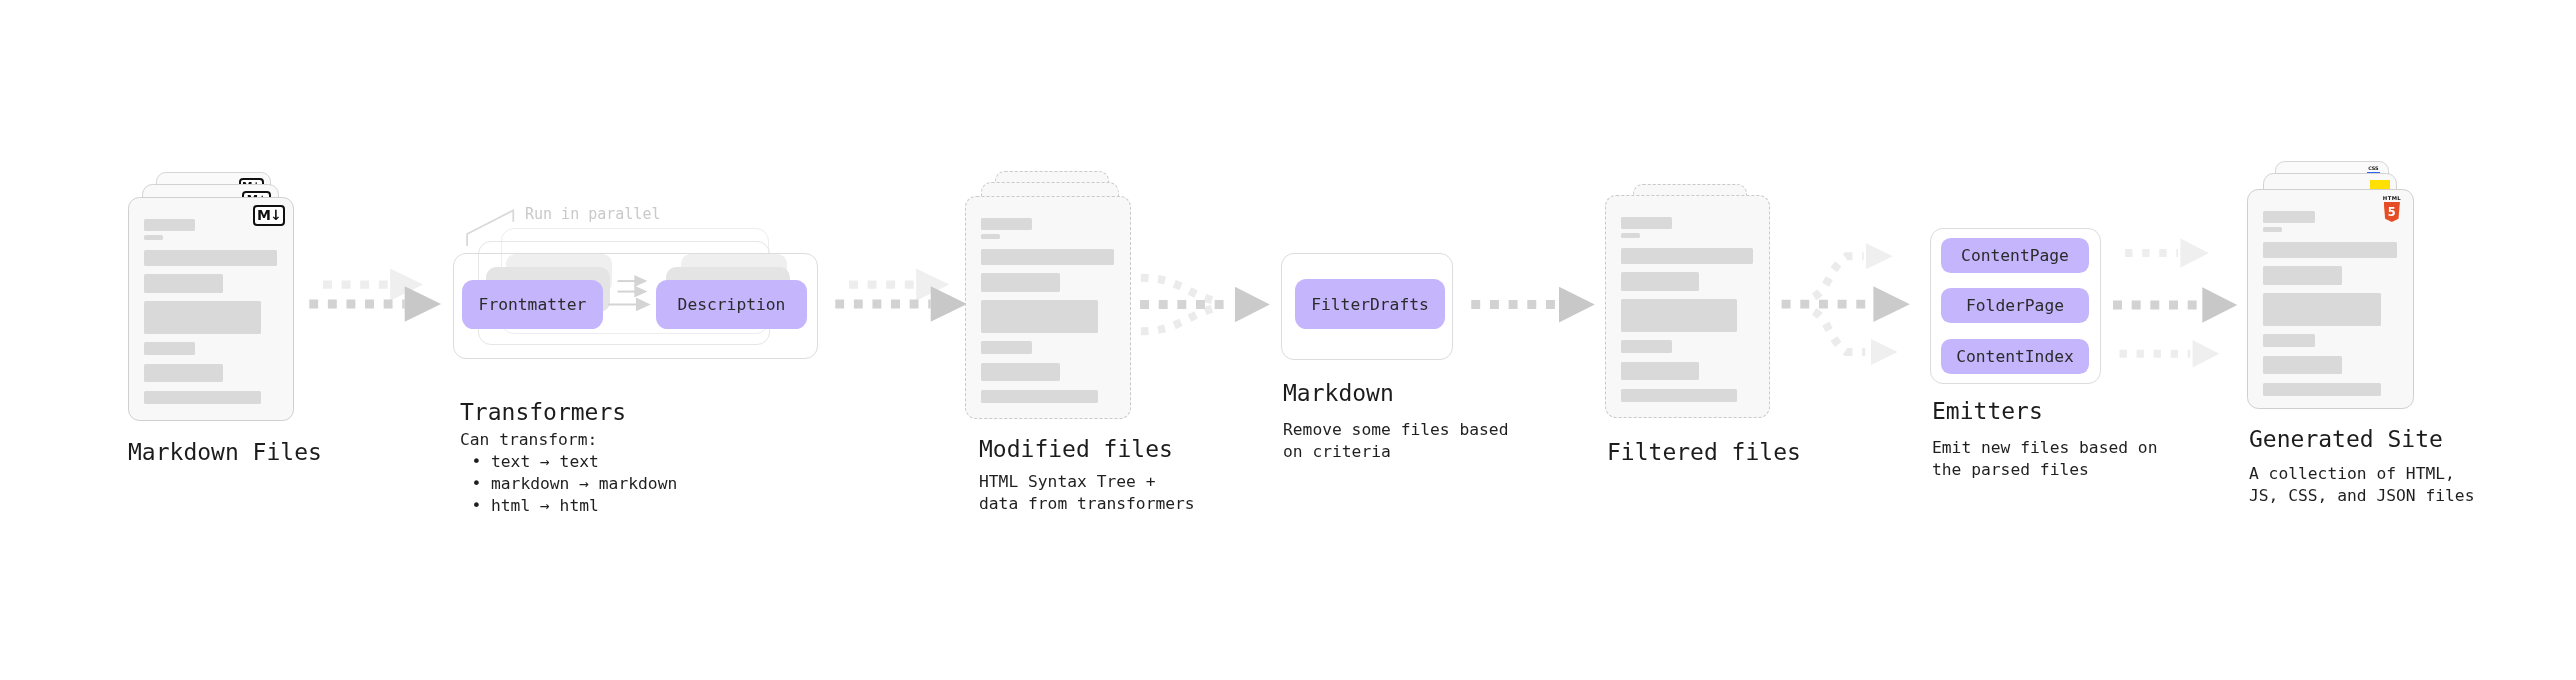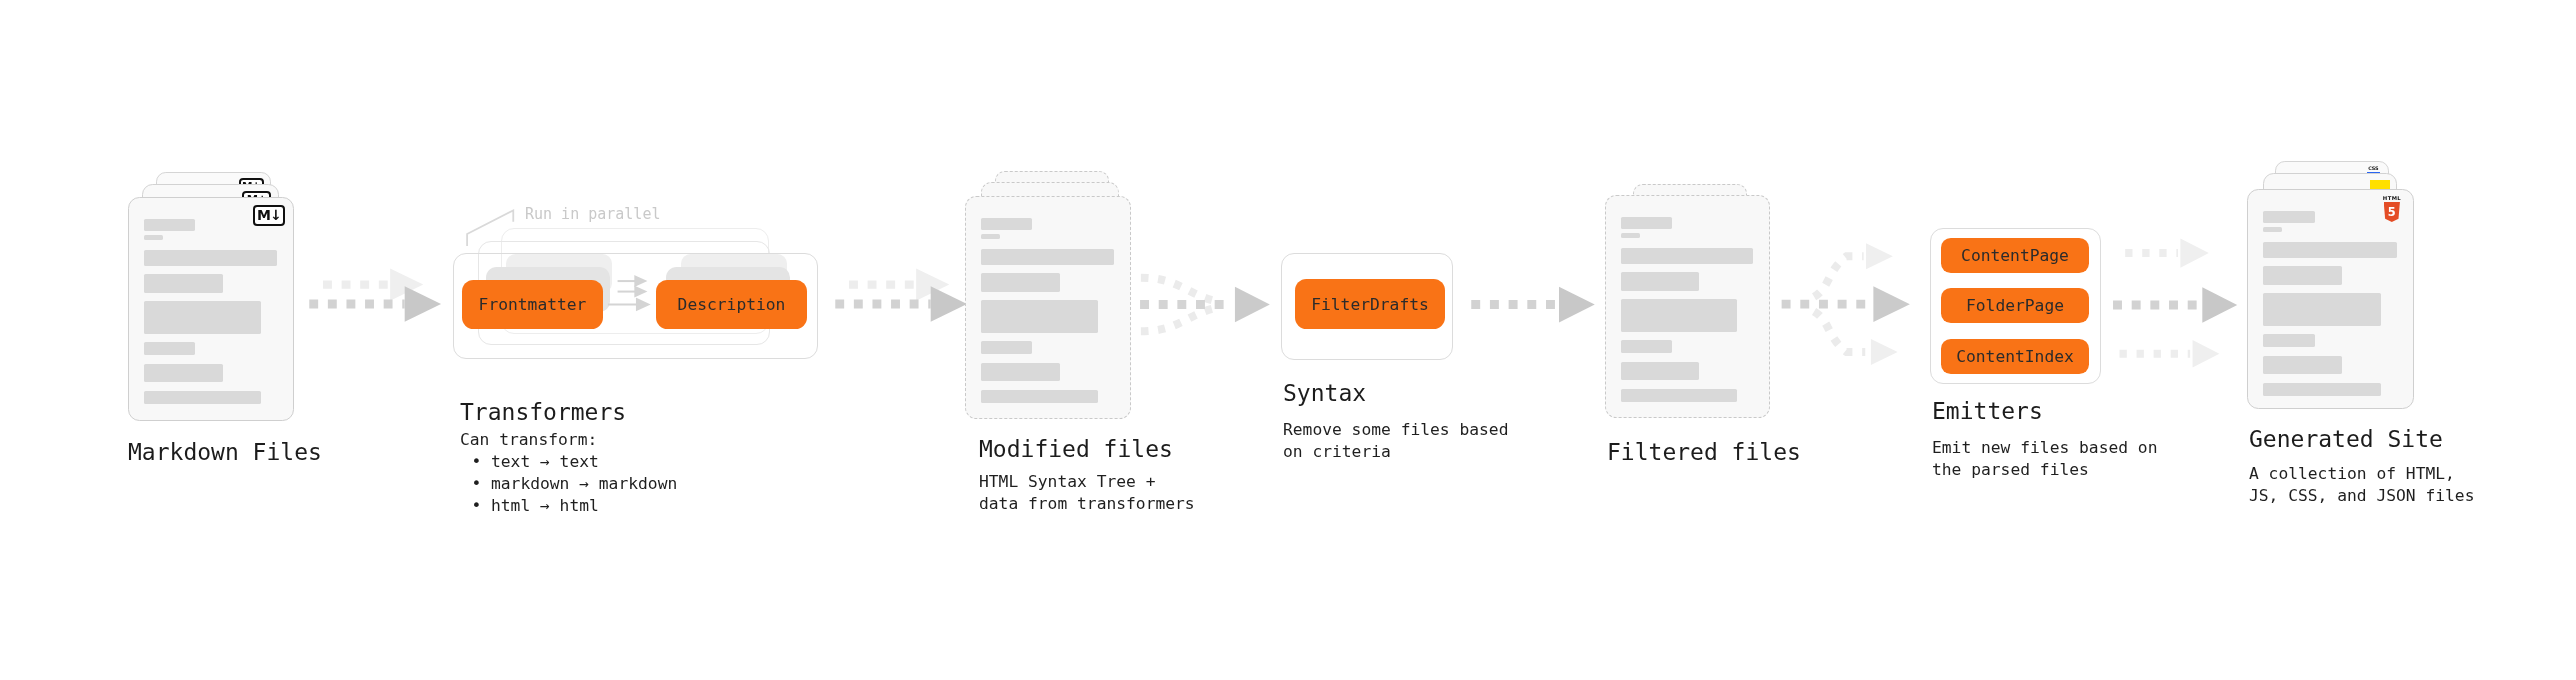--- a/index.html
+++ b/index.html
@@ -29,21 +29,21 @@
   .js-badge{position:absolute;top:5.7px;right:6.5px;width:19.5px;height:9px;background:#ffe000;}
   .css-badge{position:absolute;top:3.3px;right:8.1px;width:13px;text-align:center;}
   .css-word{font-size:4.9px;font-weight:700;color:#111;font-family:"DejaVu Sans",sans-serif;}
   .css-bar{height:2px;background:#2965f1;margin-top:0.8px;}
 
   
   .holder{position:absolute;border:1.6px solid #dcdcdc;border-radius:13px;background:transparent;box-sizing:border-box;}
   .holder.g2{border-color:#e6e6e6;}
   .holder.g3{border-color:#ededed;}
   .holder.filled{background:#ffffff;}
-  .chip{position:absolute;background:#f97316;border-radius:11.4px;display:flex;align-items:center;justify-content:center;
+  .chip{position:absolute;background:#c4b5fd;border-radius:11.4px;display:flex;align-items:center;justify-content:center;
         font-size:16.3px;color:#2b2b2b;box-sizing:border-box;}
   .chip.g2{background:#e4e4e4;border-radius:10.6px;}
   .chip.g3{background:#efefef;border-radius:9.8px;}
 
   
   .title{position:absolute;font-size:23px;color:#1c1c1c;white-space:nowrap;}
   .desc{position:absolute;font-size:16.3px;line-height:22px;color:#1f1f1f;white-space:nowrap;}
   .desc .indent{padding-left:11.4px;}
   .note{position:absolute;font-size:15px;color:#c9c9c9;white-space:nowrap;}
 
@@ -154,21 +154,21 @@
   <svg style="left:1136px;top:268px;" width="146" height="73" viewBox="0 0 180 90">
     <path d="M6,12 C55,12 62,34 104,42" fill="none" stroke="#ebebeb" stroke-width="10" stroke-dasharray="9 12"></path>
     <path d="M6,78 C55,78 62,56 104,48" fill="none" stroke="#ebebeb" stroke-width="10" stroke-dasharray="9 12"></path>
     <line x1="5" y1="45" x2="112" y2="45" stroke="#d4d4d4" stroke-width="11" stroke-dasharray="11 12"></line>
     <polygon points="122,23 165,45 122,67" fill="#cbcbcb"></polygon>
   </svg>
 
   <div>
     <div class="holder filled" style="left:1281px;top:253px;width:172px;height:107px;"></div>
     <div class="chip" style="left:1295px;top:279px;width:150px;height:50px;">FilterDrafts</div>
-    <div class="title" style="left:1283px;top:380px;">Syntax</div>
+    <div class="title" style="left:1283px;top:380px;">Markdown</div>
     <div class="desc" style="left:1283px;top:419px;">
       <div>Remove some files based</div>
       <div>on criteria</div>
     </div>
   </div>
 
   <svg style="left:1468px;top:280px;" width="130" height="49" viewBox="0 0 160 60">
     <line x1="4" y1="30" x2="112" y2="30" stroke="#d2d2d2" stroke-width="11" stroke-dasharray="11 12"></line>
     <polygon points="112,8 156,30 112,52" fill="#c8c8c8"></polygon>
   </svg>

